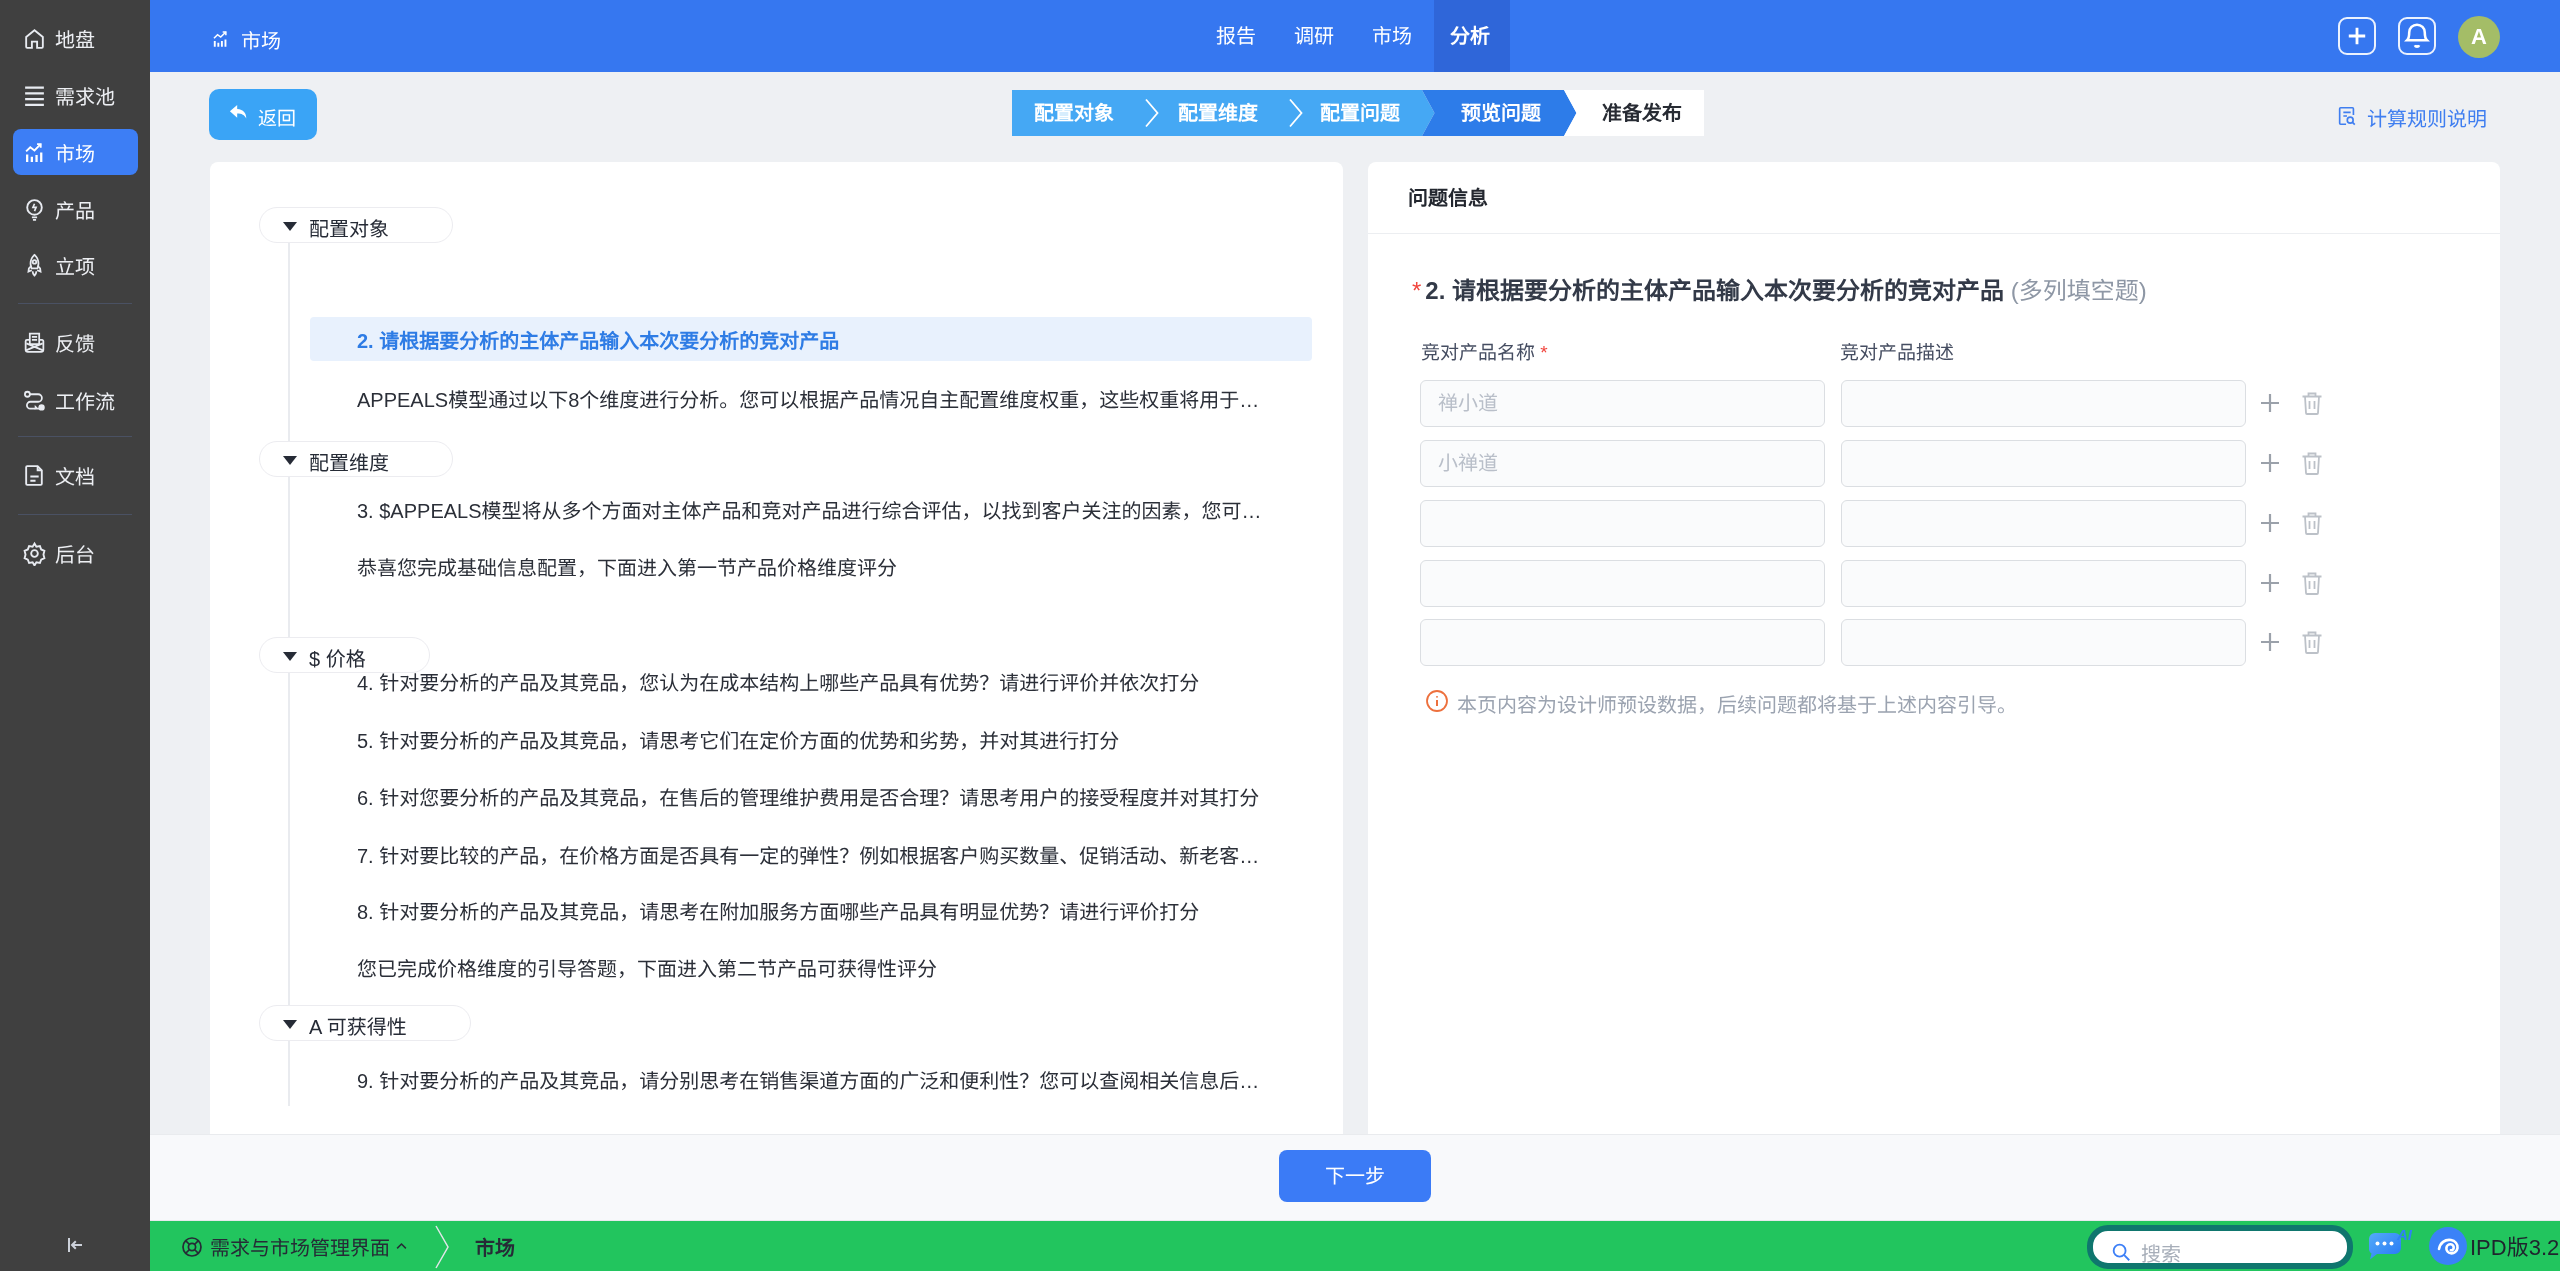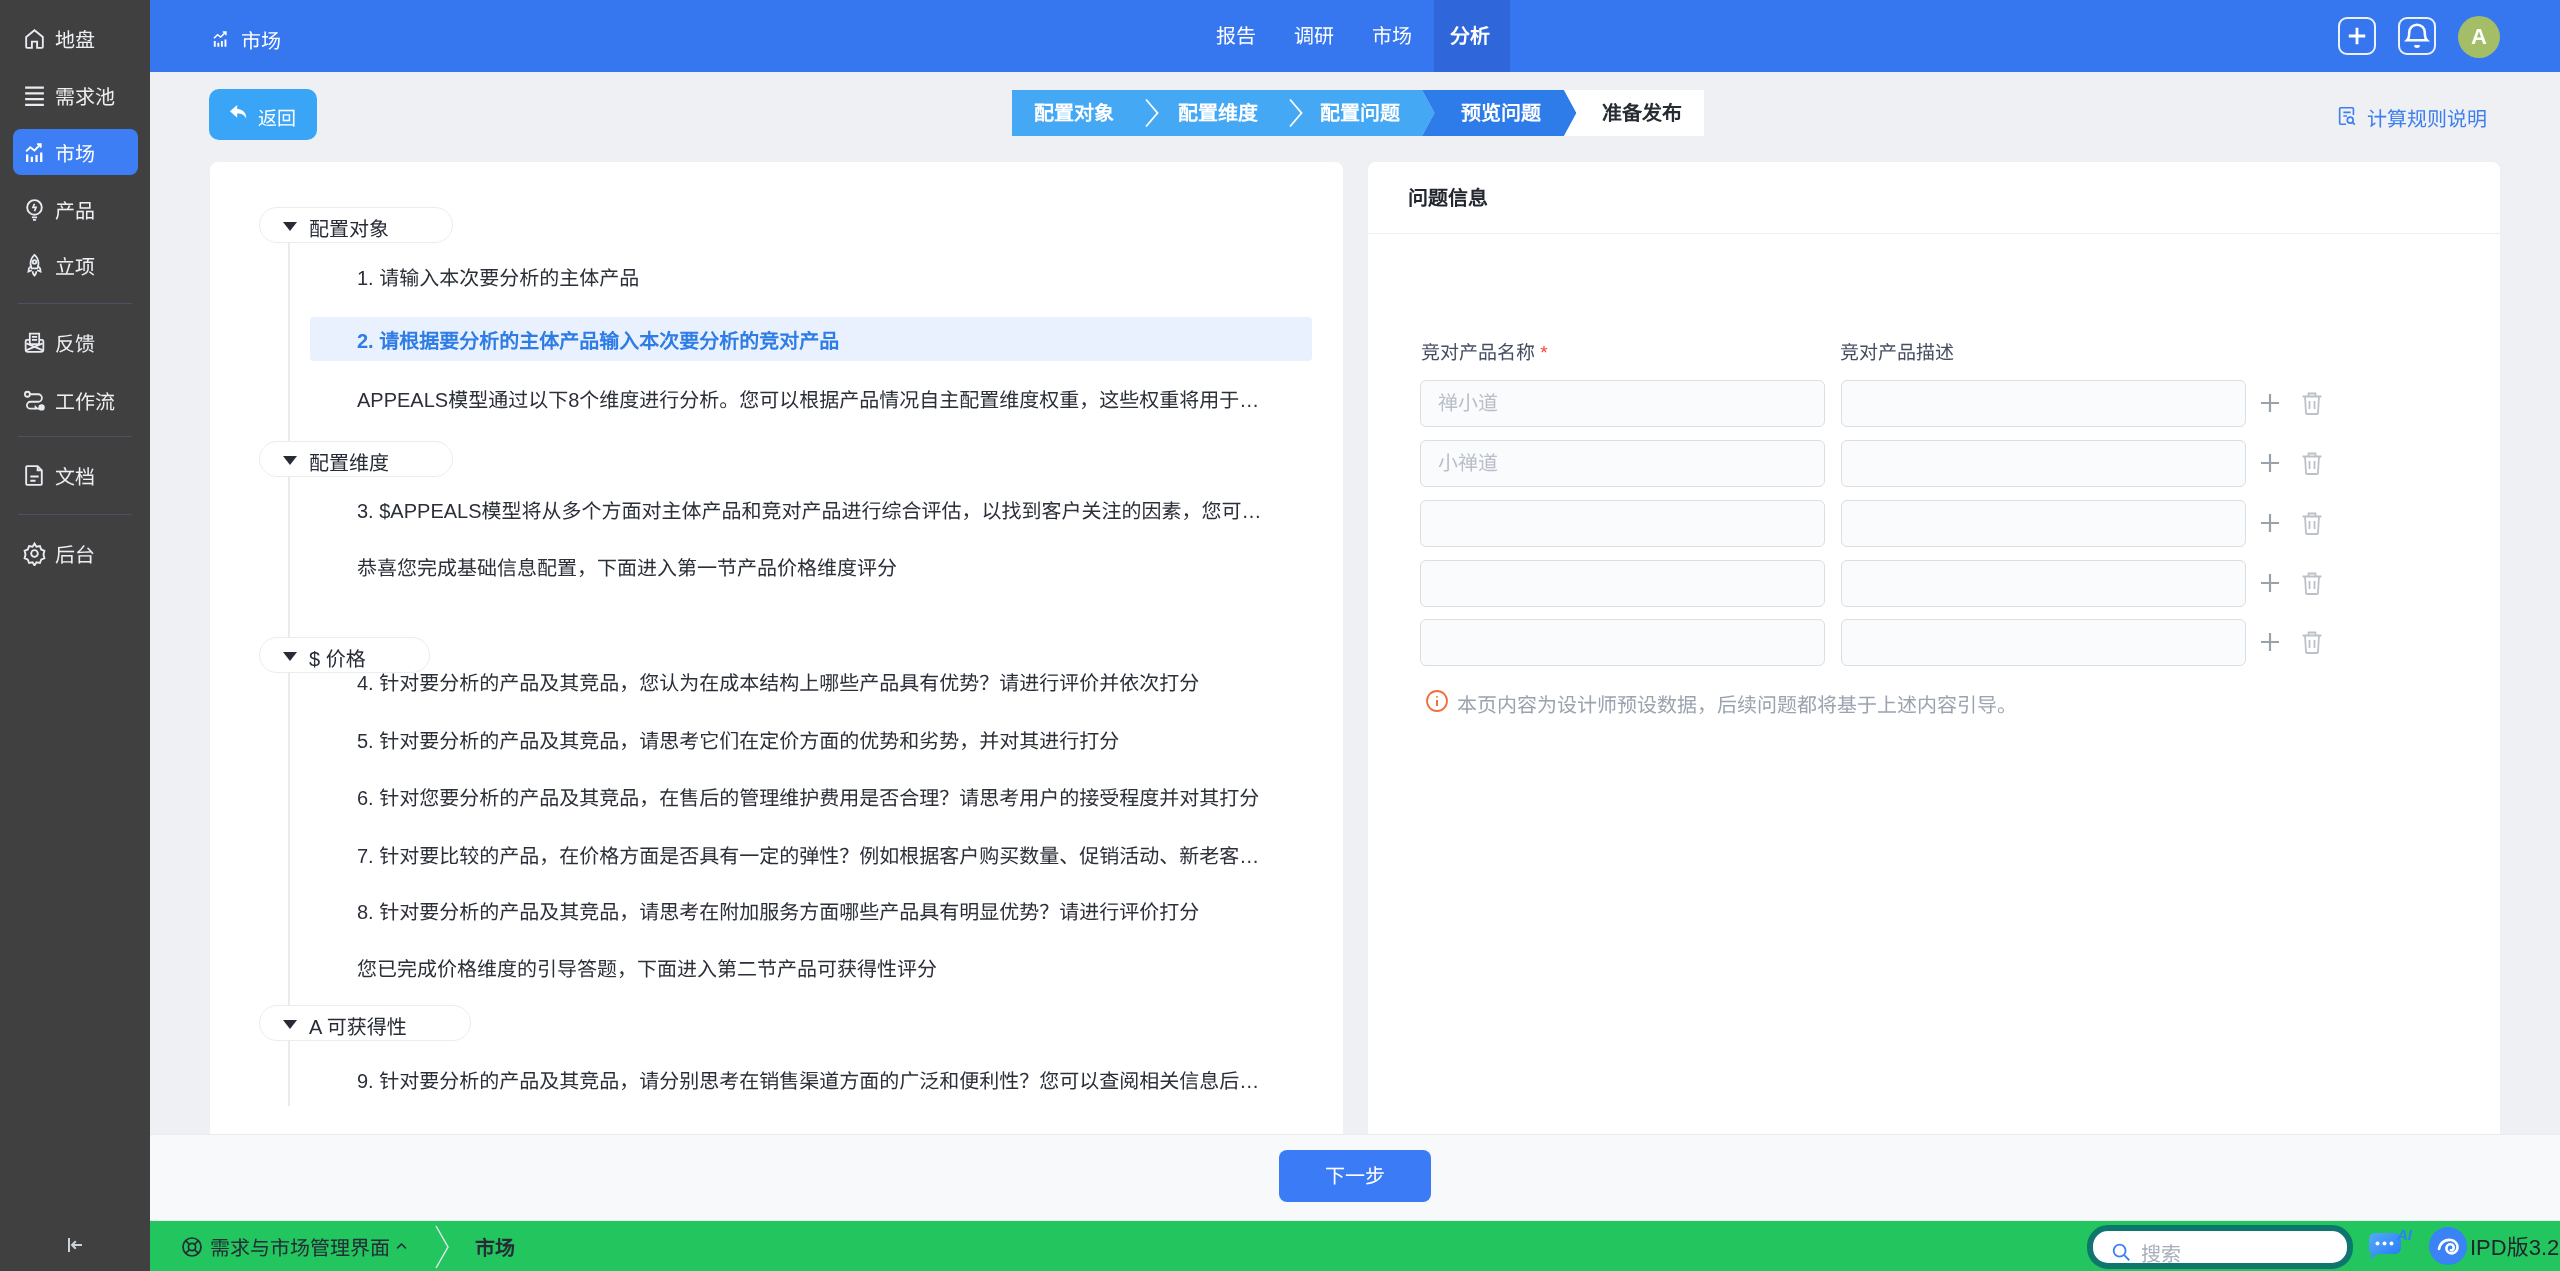--- a/index.html
+++ b/index.html
@@ -210,21 +210,20 @@
     </svg>
   <span>计算规则说明</span>
 </div>
 
 <div id="lpanel">
   <div id="vline"></div>
   <div class="pill" style="top:45px; width:194px;">
       <i class="tri"></i>
       <span class="tx">配置对象</span>
     </div>
-  <div class="row" style="top:102px;">1. 请输入本次要分析的主体产品</div>
   <div id="hlrow">
       <span class="tx">2. 请根据要分析的主体产品输入本次要分析的竞对产品</span>
     </div>
   <div class="row" style="top:224px;">APPEALS模型通过以下8个维度进行分析。您可以根据产品情况自主配置维度权重，这些权重将用于…</div>
   <div class="pill" style="top:279px; width:194px;">
       <i class="tri"></i>
       <span class="tx">配置维度</span>
     </div>
   <div class="row" style="top:335px;">3. $APPEALS模型将从多个方面对主体产品和竞对产品进行综合评估，以找到客户关注的因素，您可…</div>
   <div class="row" style="top:392px;">恭喜您完成基础信息配置，下面进入第一节产品价格维度评分</div>
@@ -241,20 +240,21 @@
   <div class="pill" style="top:843px; width:212px;">
       <i class="tri"></i>
       <span class="tx">A 可获得性</span>
     </div>
   <div class="row" style="top:905px;">9. 针对要分析的产品及其竞品，请分别思考在销售渠道方面的广泛和便利性？您可以查阅相关信息后…</div>
 </div>
 
 <div id="rpanel">
   <div id="q-head">问题信息</div>
   <div id="q-divider"></div>
+  <div id="q-title"><span class="star">*</span>2. 请根据要分析的主体产品输入本次要分析的竞对产品 <span class="sub">(多列填空题)</span></div>
   <div class="flabel" style="left:53px;">竞对产品名称 <span class="star">*</span></div>
   <div class="flabel" style="left:472px;">竞对产品描述</div>
 
   <div class="finput" style="left:52px; top:218px;">禅小道</div>
     <div class="finput" style="left:473px; top:218px;"></div>
   <div class="finput" style="left:52px; top:278px;">小禅道</div>
     <div class="finput" style="left:473px; top:278px;"></div>
   <div class="finput" style="left:52px; top:338px;"></div>
     <div class="finput" style="left:473px; top:338px;"></div>
   <div class="finput" style="left:52px; top:398px;"></div>

